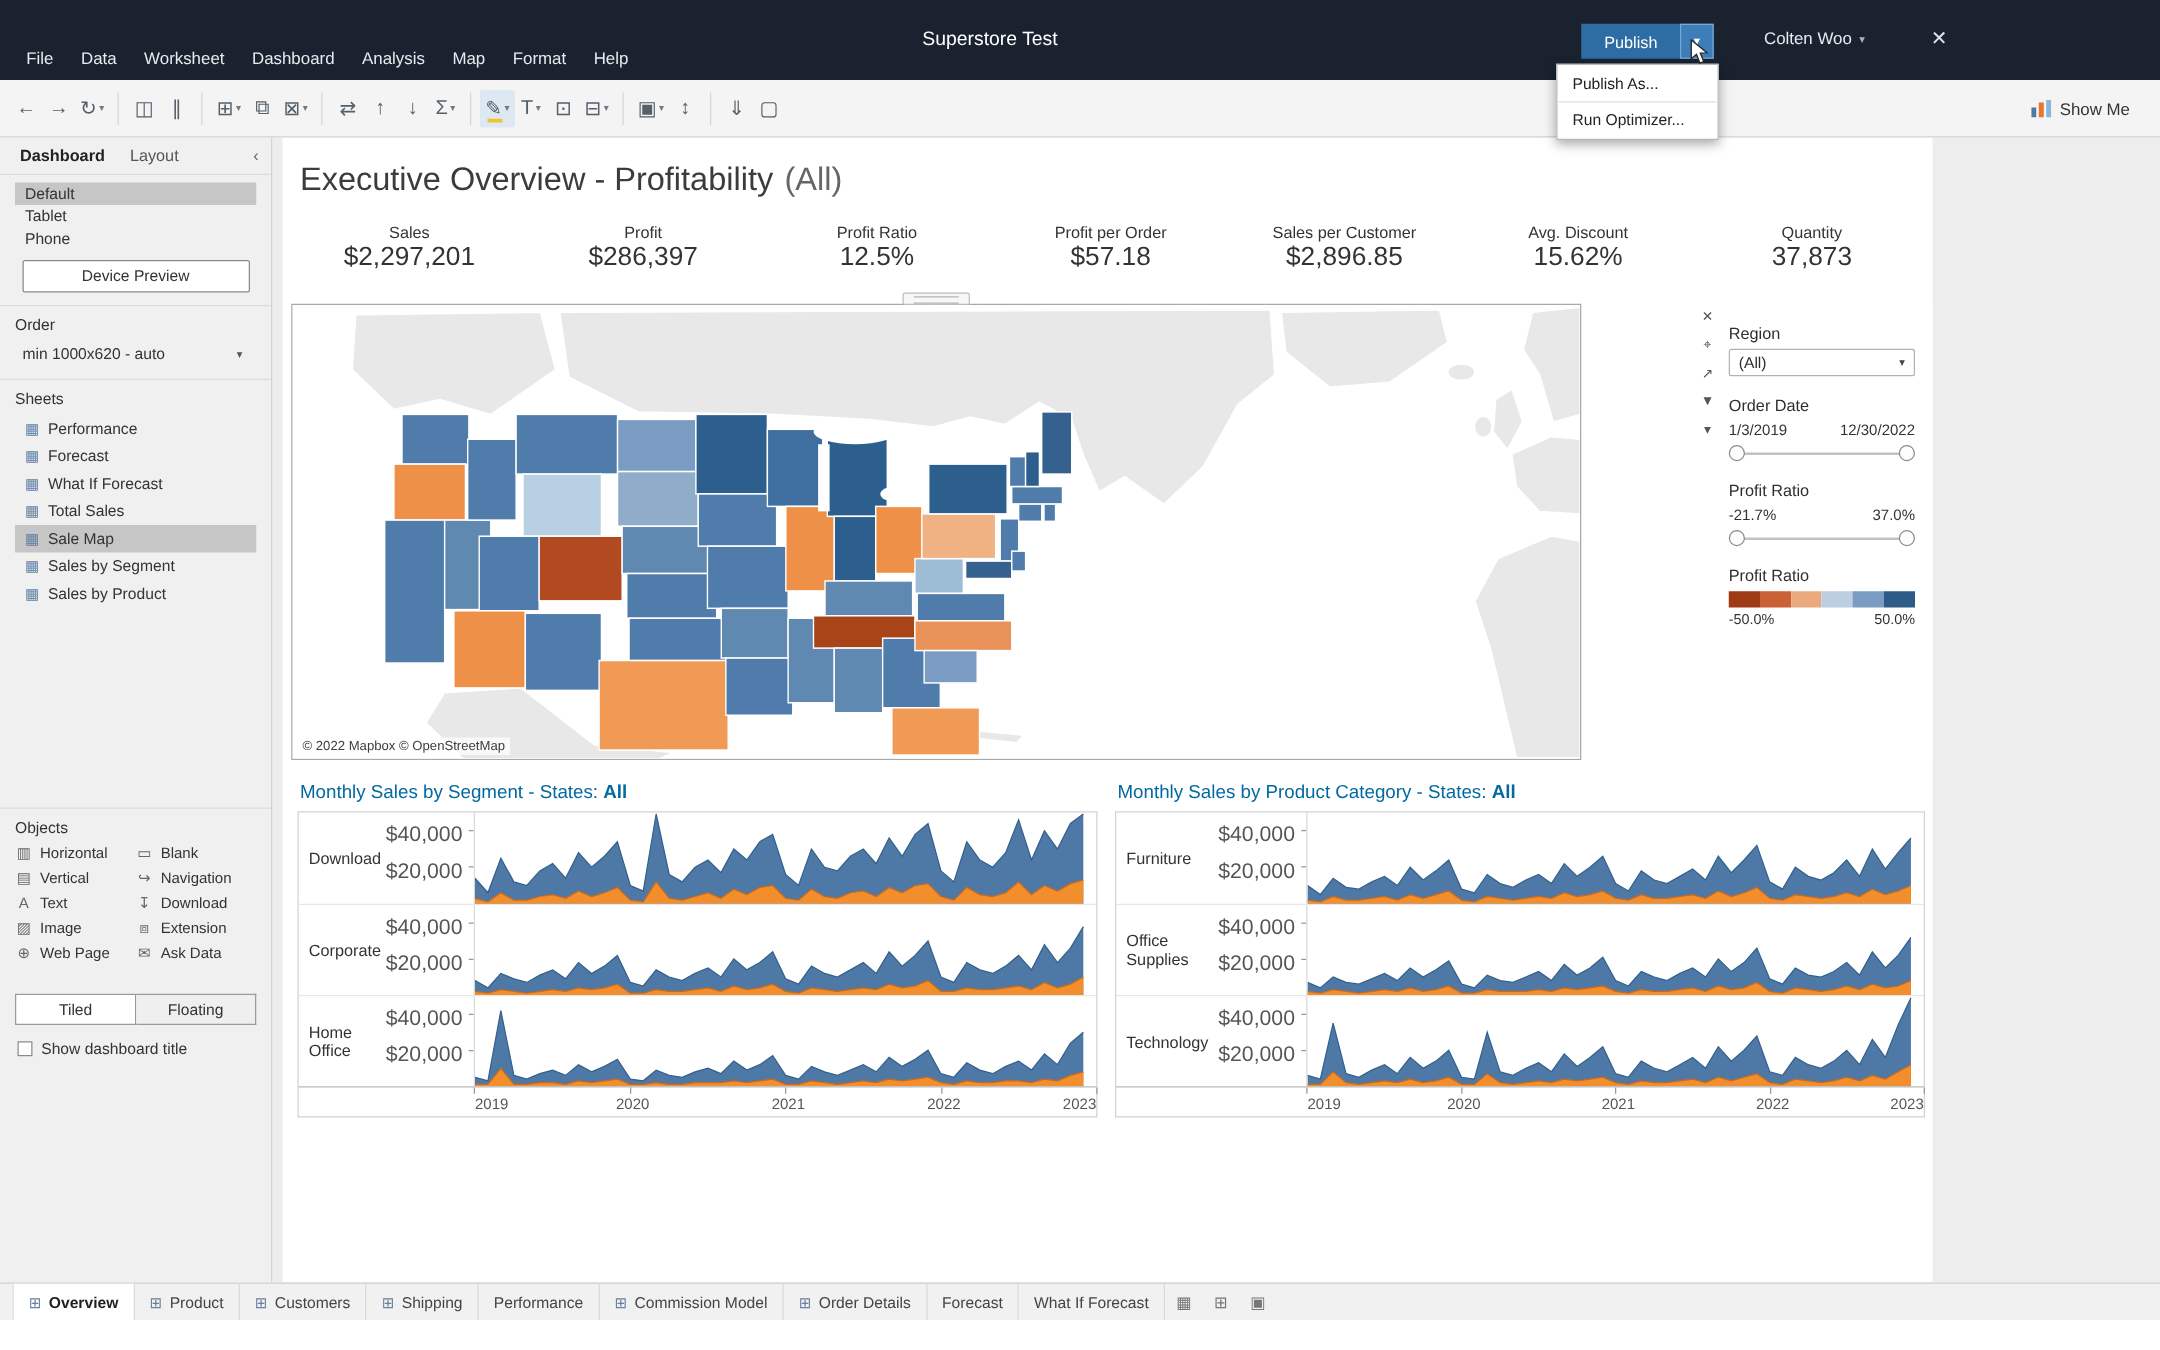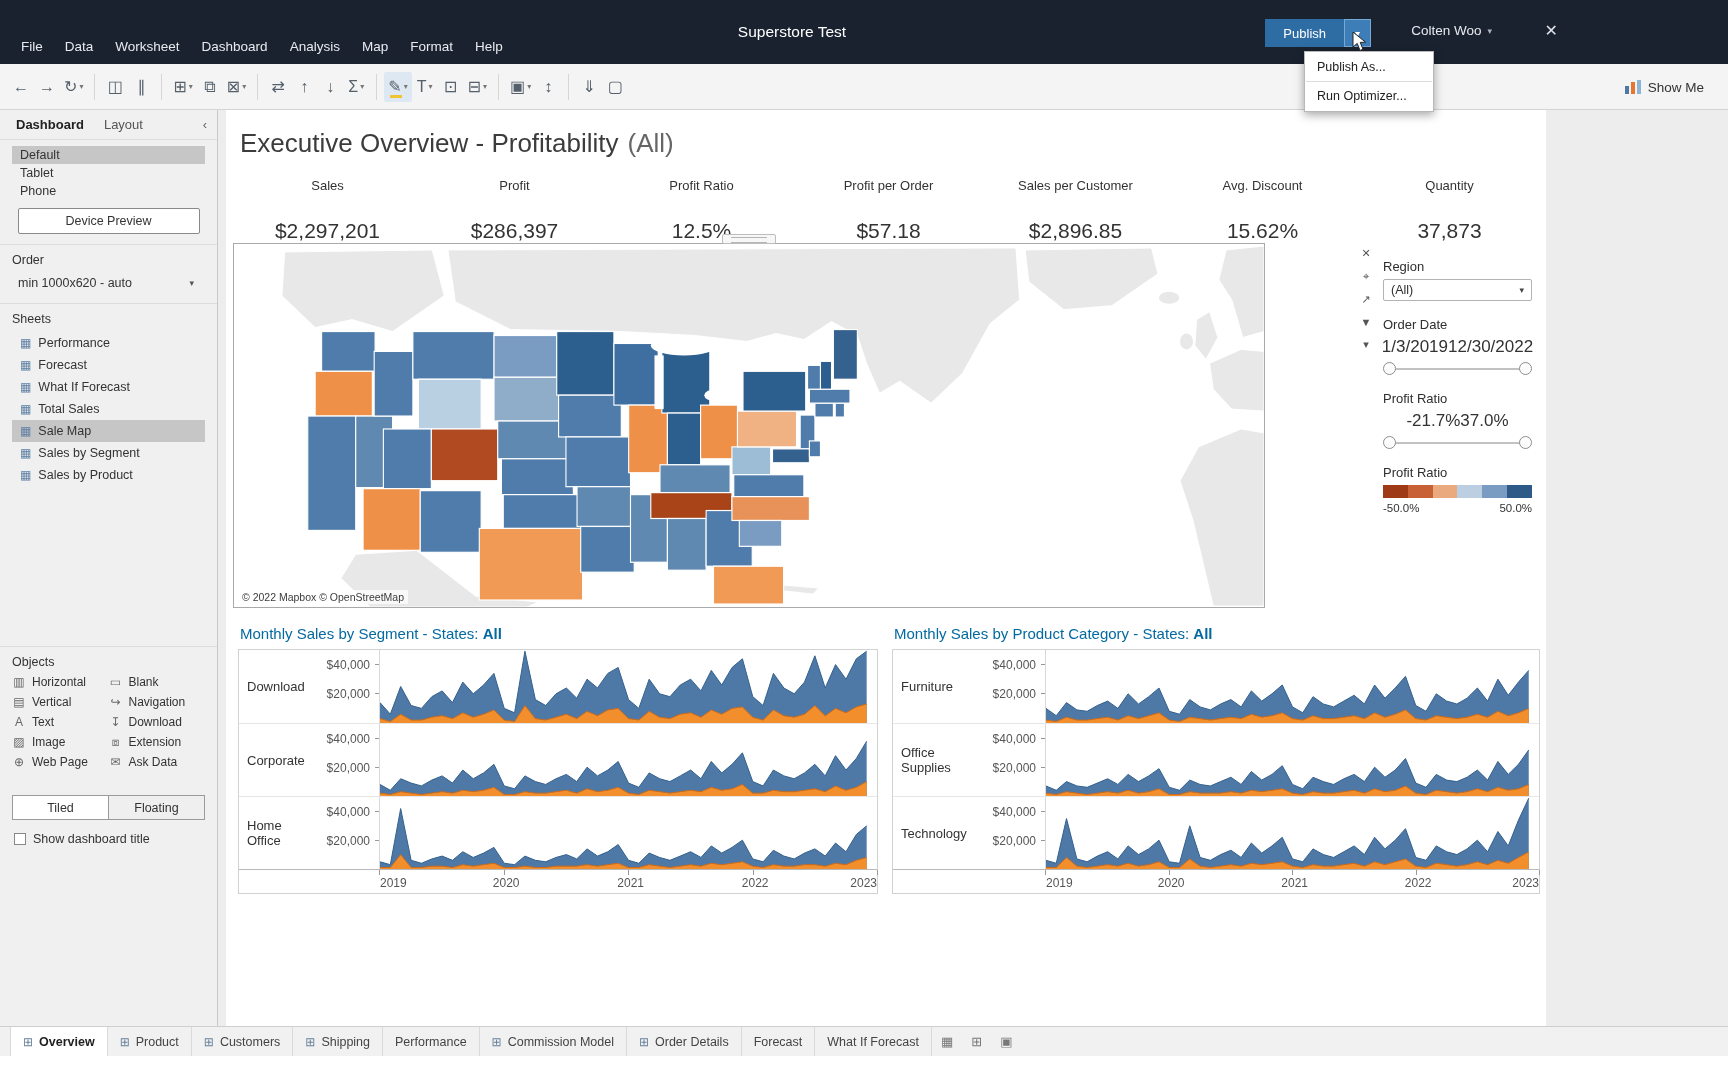--- a/index.html
+++ b/index.html
@@ -12,21 +12,21 @@
 .menubar{position:absolute;left:10px;bottom:5px;display:flex}
 .menu-item{padding:5px 11px;font-size:13.5px;color:#e8eaee;cursor:default}
 .wb-title{position:absolute;left:792px;top:23px;transform:translateX(-50%);font-size:15.5px;color:#fff}
 .publish-group{position:absolute;right:357px;top:19px;display:flex;height:28px}
 .publish-btn{background:#2e6da4;color:#fff;border:none;font-size:13px;padding:0 18px;font-family:inherit;cursor:pointer}
 .publish-caret{background:#3d7db8;border:1px solid #77a9d4;color:#fff;width:27px;font-size:10px;cursor:pointer}
 .user-menu{position:absolute;right:236px;top:23px;font-size:13.5px;color:#e8eaee;display:flex;gap:6px;align-items:center}
 .user-menu .caret-sm{font-size:9px;color:#aab3bf}
 .close-btn{position:absolute;right:170px;top:21px;font-size:16px;color:#dfe3e8;cursor:pointer}
 .cursor{position:absolute;left:1352px;top:31px;z-index:300}
-.publish-menu{position:absolute;left:1304px;top:51px;width:130px;background:#fff;border:1px solid #b8b8b8;box-shadow:0 3px 9px rgba(0,0,0,.35);z-index:200;padding:3px 0}
+.publish-menu{position:absolute;left:1245px;top:51px;width:130px;background:#fff;border:1px solid #b8b8b8;box-shadow:0 3px 9px rgba(0,0,0,.35);z-index:200;padding:3px 0}
 .pm-item{font-size:12.5px;color:#222;padding:5px 12px;cursor:pointer}
 .pm-div{height:1px;background:#ddd;margin:2px 1px}
 
 
 .toolbar{position:absolute;top:64px;left:0;right:0;height:46px;background:#f4f4f4;border-bottom:1px solid #d4d4d4;display:flex;align-items:center;padding-left:8px;z-index:10}
 .tbtn{min-width:26px;height:30px;display:flex;align-items:center;justify-content:center;color:#55606b;font-size:16px;padding:0 4px;position:relative;border-radius:2px;cursor:pointer}
 .tbtn .caret{font-size:8px;margin-left:2px;color:#777}
 .tbtn.active{background:#dde8f2}
 .tbtn.active::after{content:"";position:absolute;left:6px;right:10px;bottom:4px;height:3px;background:#f0c330}
 .tdiv{width:1px;height:26px;background:#d6d6d6;margin:0 7px}
@@ -60,55 +60,55 @@
 .chk-row{display:flex;gap:7px;align-items:center;margin:12px 14px;cursor:pointer}
 .chk{width:12px;height:12px;border:1px solid #8a8a8a;background:#fff}
 
 
 .canvas{position:absolute;top:110px;bottom:54px;left:218px;right:0;background:#ededed;overflow:hidden}
 .dash{position:absolute;left:8px;top:0;width:1320px;height:100%;background:#fff}
 .dash-title{position:absolute;left:14px;top:18px;font-size:26px;color:#3c3c3c}
 .dash-title .suffix{color:#666;margin-left:9px}
 .kpi-row{position:absolute;left:8px;top:68px;width:1309px;display:grid;grid-template-columns:repeat(7,1fr);text-align:center}
 .kpi-label{font-size:13px;color:#333}
-.kpi-value{font-size:21px;color:#333;margin-top:26px}
+.kpi-value{font-size:21px;color:#333;margin-top:1px}
 
 .map-wrap{position:absolute;left:7px;top:133px;width:1032px;height:365px;border:1px solid #a9a9a9;background:#fff;overflow:visible}
 .map-inner{position:absolute;inset:0;overflow:hidden}
 .drag-handle{position:absolute;left:50%;top:-10px;transform:translateX(-50%);width:54px;height:10px;background:#f7f7f7;border:1px solid #bdbdbd;border-radius:2px;cursor:grab}
 .drag-handle::after{content:"";position:absolute;left:8px;right:8px;top:2px;height:4px;border-top:1px solid #b5b5b5;border-bottom:1px solid #b5b5b5}
 .map-attribution{position:absolute;left:4px;bottom:3px;font-size:10.5px;color:#3c3c3c;background:rgba(255,255,255,.75);padding:1px 4px;z-index:5}
 
 .filter-panel{position:absolute;left:1127px;top:133px;width:193px;height:365px;background:#fff;padding:16px 14px 0 30px;font-size:12.5px;color:#2e2e2e}
 .fp-strip{position:absolute;left:3px;top:4px;width:20px;display:flex;flex-direction:column;align-items:center;gap:10px;color:#555;font-size:11px}
 .fp-strip span{cursor:pointer}
 .fp-label{font-size:13px;color:#2e2e2e;margin-bottom:5px}
 .fp-select{display:flex;justify-content:space-between;align-items:center;border:1px solid #b3b3b3;height:22px;padding:0 7px;font-size:12.5px;background:#fff;margin-bottom:16px;border-radius:2px;cursor:pointer}
 .fp-select .caret-sm{font-size:9px;color:#444}
-.fp-dates{display:flex;justify-content:center;font-size:17px;color:#333;margin-bottom:3px;width:149px}
+.fp-dates{display:flex;justify-content:space-between;font-size:12px;color:#333;margin-bottom:3px;width:149px}
 .fp-slider{position:relative;height:18px;margin-bottom:13px;width:149px}
 .fp-track{position:absolute;left:2px;right:2px;top:8px;height:2px;background:#c2c2c2}
 .fp-handle{position:absolute;top:2px;width:13px;height:13px;border-radius:50%;background:#fdfdfd;border:1px solid #8d8d8d;cursor:pointer}
 .fp-handle.left{left:0}.fp-handle.right{right:0}
 .legend-bar{display:flex;height:13px;width:149px;margin:5px 0 4px}
 .legend-bar span{flex:1}
 .legend-minmax{display:flex;justify-content:space-between;width:149px;font-size:11.5px;color:#333}
 
 
 .charts-row{position:absolute;left:12px;top:515px;display:flex;gap:14px}
 .cp-left{width:640px}
 .cp-right{width:648px}
 .chart-title{font-size:15px;color:#0369a1;margin:0 0 7px 2px}
 .chart-box{border:1px solid #d2d2d2;background:#fff}
 .chart-row{display:flex;height:73px}
 .chart-row + .chart-row{border-top:1px solid #e6e6e6}
 .row-label{display:flex;align-items:center;padding-left:8px;font-size:13px;color:#333}
 .cp-left .row-label{width:78px}
 .cp-right .row-label{width:90px}
-.row-yaxis{position:relative;width:62px;font-size:12px;color:#555}
+.row-yaxis{position:relative;width:62px;font-size:17px;color:#555}
 .ytick{position:absolute;right:9px}
 .ytick-mark{position:absolute;right:0;width:4px;height:1px;background:#999}
 .row-plot{position:relative;flex:1;border-left:1px solid #d9d9d9}
 .row-plot svg{display:block;width:100%;height:100%}
 .chart-xaxis{display:flex;height:24px;border-top:1px solid #b9b9b9}
 .xspacer{flex:none}
 .cp-left .xspacer{width:140px}
 .cp-right .xspacer{width:152px}
 .xplot{position:relative;flex:1}
 .xtick{position:absolute;top:0;width:1px;height:5px;background:#999}

